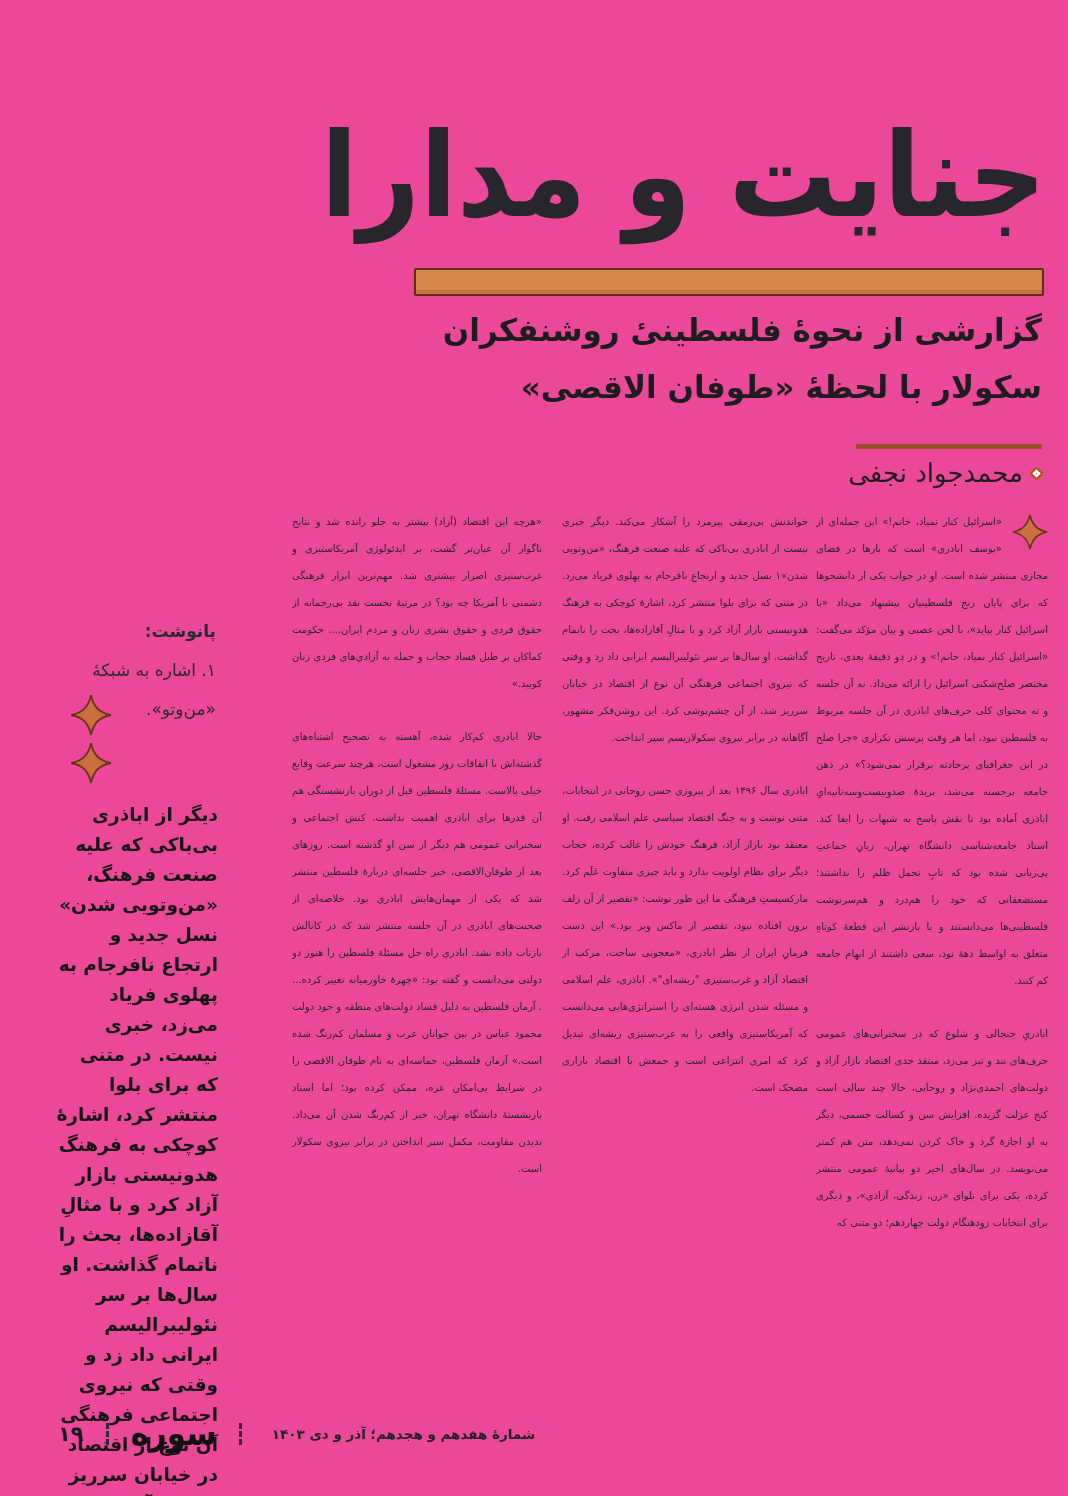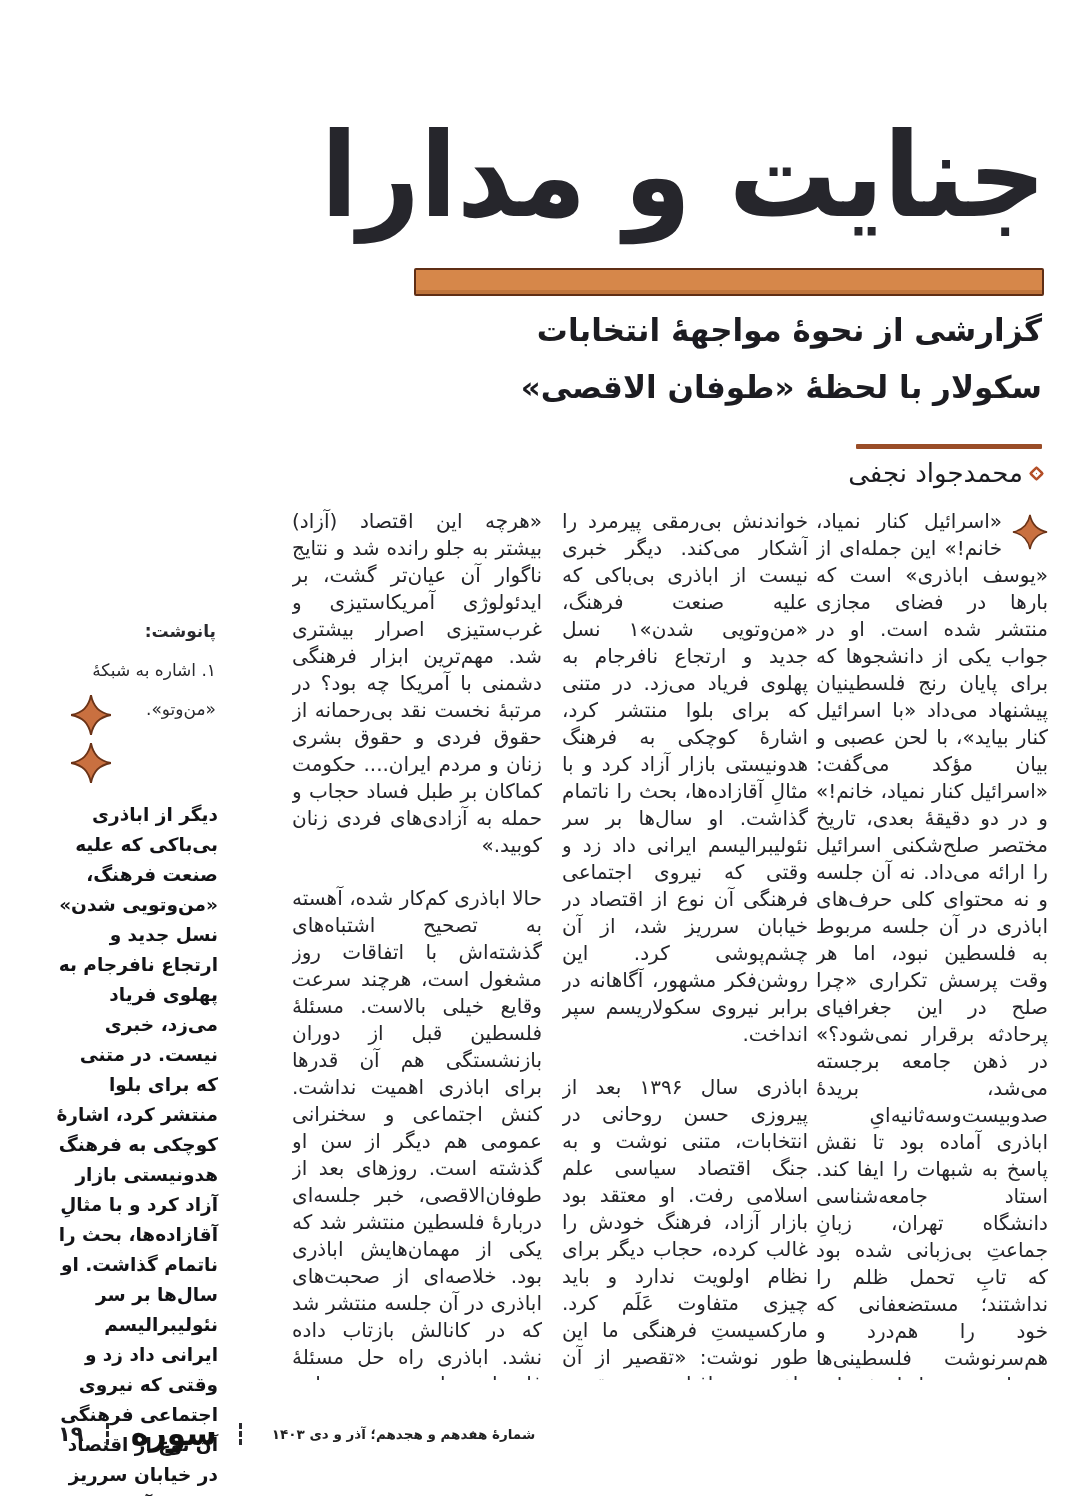--- a/index.html
+++ b/index.html
@@ -1,20 +1,20 @@
 <!DOCTYPE html>
 <html lang="fa" dir="rtl"><head>
 <meta charset="utf-8">
 <style>
   html,body{margin:0;padding:0;background:#e8e6e0;}
   .page{
     position:relative;
     width:1068px;height:1496px;
     margin:0 auto;
-    background:#ffffff;
+    background:#ec4899;
     overflow:hidden;
     font-family:"DejaVu Sans",sans-serif;
     color:#26262a;
     direction:rtl;
   }
   
   .title{
     position:absolute;top:92px;right:22px;width:1030px;
     text-align:right;
     font-size:108px;font-weight:bold;line-height:1.45;
@@ -48,21 +48,21 @@
   .author-bullet{
     width:11px;height:11px;background:#b44f28;
     transform:rotate(45deg);border-radius:2px;
     box-shadow:inset 0 0 0 2.5px #b44f28, inset 0 0 0 5px #fff;
   }
   .author-name{font-size:26px;font-weight:normal;color:#1c1c21;}
   
   .col{
     position:absolute;top:508px;height:872px;
     text-align:justify;text-align-last:right;
-    font-size:20px;line-height:27px;
+    font-size:10px;line-height:27px;
     overflow:hidden;
   }
   .col p{margin:0 0 26px 0;}
   .col-1{right:20px;width:232px;}
   .col-2{right:260px;width:246px;}
   .col-3{right:526px;width:250px;}
   .orn{
     float:right;width:36px;height:36px;
     margin:6px 0 4px 10px;
   }
@@ -103,21 +103,21 @@
   .issue-info{font-size:13.5px;font-weight:bold;color:#222;margin-left:8px;}
 </style>
 </head>
 <body>
 
 <div class="page">
 
   <div class="title">جنایت و مدارا</div>
   <div class="title-bar"></div>
   <div class="subtitle">
-    <div>گزارشی از نحوهٔ مواجههٔ انتخابات</div>
+    <div>گزارشی از نحوهٔ فلسطینیٔ روشنفکران</div>
     <div>سکولار با لحظهٔ «طوفان الاقصی»</div>
   </div>
   <div class="author-rule"></div>
   <div class="author-row">
     <span class="author-bullet"></span>
     <span class="author-name">محمدجواد نجفی</span>
   </div>
 
   <div class="col col-1">
     <p>

